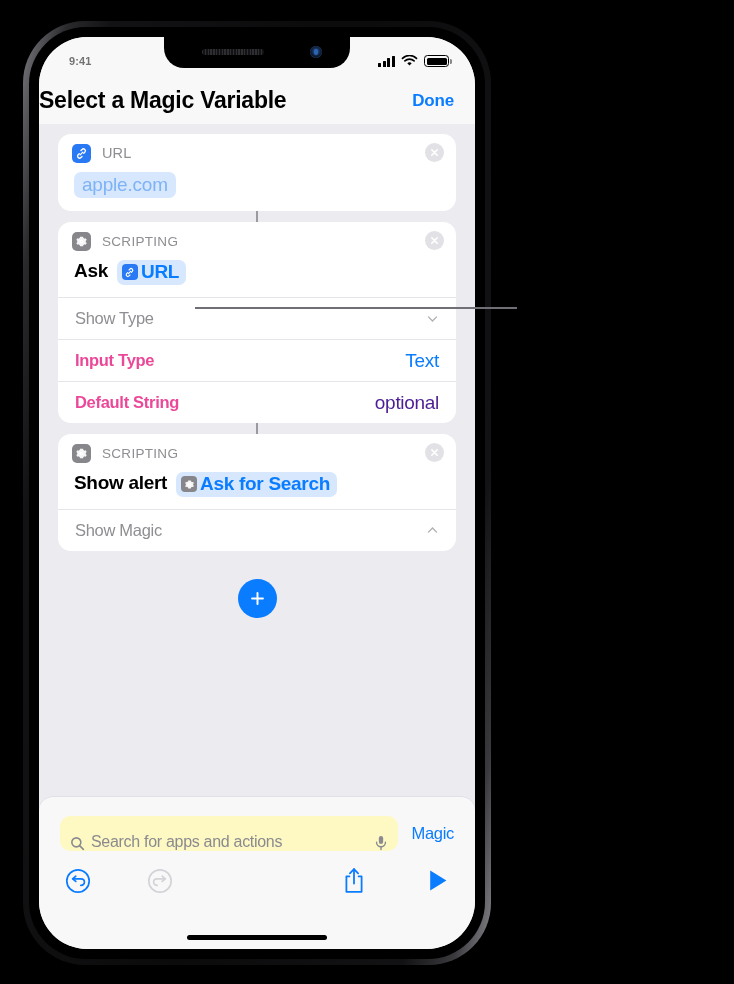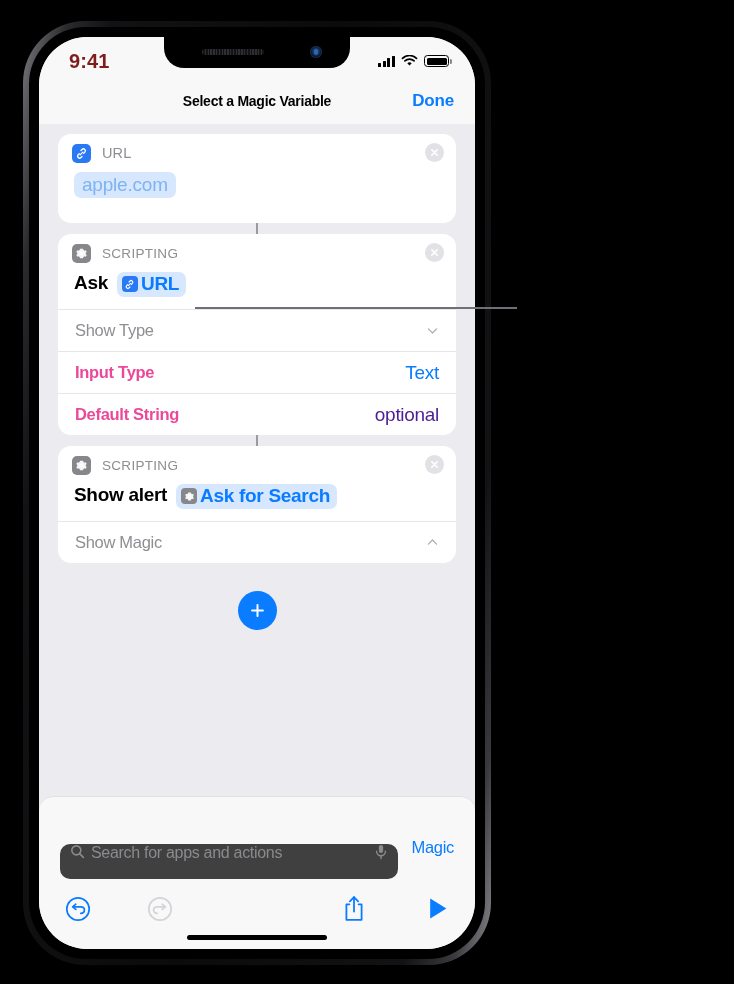--- a/index.html
+++ b/index.html
@@ -43,56 +43,56 @@
   .camera  { position:absolute; right:28px; top:9px; width:12px; height:12px; border-radius:50%;
              background:radial-gradient(circle at 50% 45%, #1b3a6b 0 30%, #0d1a2e 55%, #050609 100%);
              box-shadow:inset 0 0 1px #3a6fb5; }
   .camera:after { content:""; position:absolute; left:4.2px; top:2.6px; width:3.4px; height:6.6px;
                   border-radius:2px; background:#2f6fc0; opacity:.85; }
 
   
   .statusbar { position:absolute; top:0; left:0; right:0; height:40px; z-index:30;
                display:flex; align-items:center; justify-content:space-between;
                padding:8px 26px 0 30px; background:#f8f8f9; }
-  .st-time { font-size:20px; font-weight:700; color:#7f1d1d; letter-spacing:.1px; }
+  .st-time { font-size:11px; font-weight:700; color:#737373; letter-spacing:.1px; }
   .st-right { display:flex; align-items:center; gap:6px; }
   .bars { display:flex; align-items:flex-end; gap:1.6px; height:11px; }
   .bars i { width:3px; background:#000; border-radius:.6px; display:block; }
   .bars i:nth-child(1){height:4px;} .bars i:nth-child(2){height:6px;}
   .bars i:nth-child(3){height:8.5px;} .bars i:nth-child(4){height:11px;}
   .batt { width:25px; height:12px; border:1.5px solid #000; border-radius:3.5px; position:relative; padding:1.5px; }
   .batt i { display:block; height:100%; width:100%; background:#000; border-radius:1.5px; }
   .batt:after { content:""; position:absolute; right:-3.5px; top:3.4px; width:2px; height:5px;
                 background:#000; border-radius:0 1.5px 1.5px 0; opacity:.45; }
 
   
   .navbar { position:absolute; top:40px; left:0; right:0; height:47px; background:#f8f8f9;
             display:flex; align-items:center; z-index:25; }
-  .nav-title { position:absolute; left:0; right:0; text-align:center; font-size:14px;
+  .nav-title { position:absolute; left:0; right:0; font-size:23px;
                font-weight:700; color:#000; letter-spacing:-.25px; }
   .nav-done { position:absolute; right:21px; font-size:17px; color:#0a7cff; font-weight:600; letter-spacing:-.2px; }
 
   
   .content { position:absolute; top:87px; left:0; right:0; bottom:152px; background:#ececf0;
              padding:10px 19px 0 19px; }
 
   .card { background:#fff; border-radius:13px; overflow:hidden; position:relative; }
   .connector { width:2.2px; height:11px; background:#9a9aa0; margin:0 auto; }
 
   .card-head { position:relative; display:flex; align-items:center; height:38px; padding:0 14px; }
   .appicon { width:19px; height:19px; border-radius:5px; display:flex; align-items:center;
              justify-content:center; flex:none; }
   .appicon.link { background:#2979f5; }
   .appicon.gear { background:#86868b; }
   .head-label { margin-left:11px; font-size:14.5px; color:#8e8e93; letter-spacing:.1px; }
   .head-label.caps { font-size:13.5px; letter-spacing:.3px; }
   .xbtn { position:absolute; right:12px; top:9px; width:19px; height:19px; border-radius:50%;
           background:#e2e2e6; display:flex; align-items:center; justify-content:center; }
 
-  .card-body { padding:0 16px 25px 16px; }
+  .card-body { padding:0 16px 13px 16px; }
   .card-body.row2 { padding:0 16px 12px 16px; }
   .bodytext { font-size:19px; font-weight:700; color:#000; letter-spacing:-.3px;
               display:flex; align-items:flex-start; gap:9px; flex-wrap:wrap; }
 
   .pill { display:inline-flex; align-items:center; gap:3px; background:#d7e7fd;
           border-radius:7px; padding:1px 7px 2px 5px; }
   .pill-text { color:#0a7cff; font-size:19px; font-weight:700; letter-spacing:-.3px; }
   .pill-icon { width:16px; height:16px; border-radius:4px; display:flex;
                align-items:center; justify-content:center; flex:none; }
   .pill-icon.link { background:#2979f5; }
@@ -112,22 +112,22 @@
 
   .addwrap { display:flex; justify-content:center; margin-top:28px; }
   .addbtn { width:39px; height:39px; border-radius:50%; background:#0a7cff;
             display:flex; align-items:center; justify-content:center; }
 
   
   .bottombar { position:absolute; left:0; right:0; bottom:0; height:152px;
                background:#f8f8f9; border-top-left-radius:14px; border-top-right-radius:14px;
                box-shadow:0 -.5px 0 rgba(0,0,0,.09); }
   .searchrow { display:flex; align-items:center; gap:13px; padding:19px 21px 0 21px; }
-  .searchfield { flex:1; height:35px; background:#404040; border-radius:10px;
-                 display:flex; align-items:flex-start; padding:0 10px; gap:6px;margin-top:28px; }
+  .searchfield { flex:1; height:35px; background:#fef9c3; border-radius:10px;
+                 display:flex; align-items:flex-end; padding:0 10px; gap:6px; }
   .sf-ph { flex:1; font-size:16px; color:#8a8a8f; letter-spacing:-.3px; }
   .cancel { font-size:16.5px; color:#0a7cff; letter-spacing:-.3px; }
 
   .toolbar { display:flex; align-items:center; padding:16px 26px 0 26px; }
   .tb-left { display:flex; gap:56px; }
   .tb-right { margin-left:auto; display:flex; gap:62px; align-items:center; }
 
   .home-ind { position:absolute; left:50%; transform:translateX(-50%); bottom:9px;
               width:140px; height:5px; border-radius:3px; background:#000; }
 

